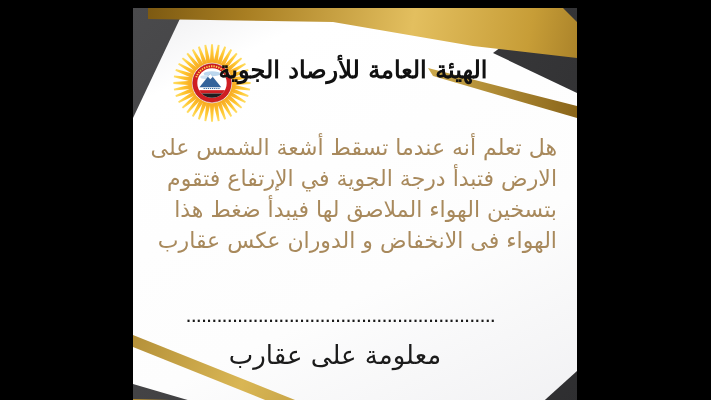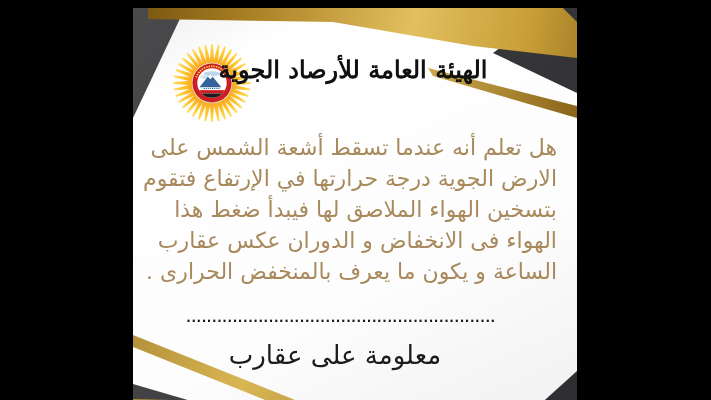--- a/index.html
+++ b/index.html
@@ -103,23 +103,22 @@
         <line x1="40" y1="56.5" x2="60" y2="56.5" stroke="#3a6ea5" stroke-width="1.2" stroke-dasharray="1.5 1"></line>
         <rect x="30" y="58.5" width="40" height="4" fill="#cf1e22"></rect>
         <rect x="30" y="62.5" width="40" height="6" fill="#1d1d1f"></rect>
       </g>
     </svg>
 
     <div class="title">الهيئة العامة للأرصاد الجوية</div>
 
     <div class="body-text">
       <div class="line">هل تعلم أنه عندما  تسقط أشعة الشمس على</div>
-      <div class="line">الارض الجوية  درجة حرارتها في الإرتفاع فتقوم</div>
+      <div class="line">الارض فتبدأ  درجة الجوية في الإرتفاع فتقوم</div>
       <div class="line">بتسخين الهواء الملاصق لها فيبدأ ضغط هذا</div>
       <div class="line">الهواء فى الانخفاض  و  الدوران عكس عقارب</div>
-      <div class="line">الساعة  و يكون ما يعرف بالمنخفض الحرارى .</div>
     </div>
 
     <div class="divider">............................................................</div>
 
     <div class="caption">معلومة على عقارب</div>
   </div>
 </div>
 
 </body></html>

